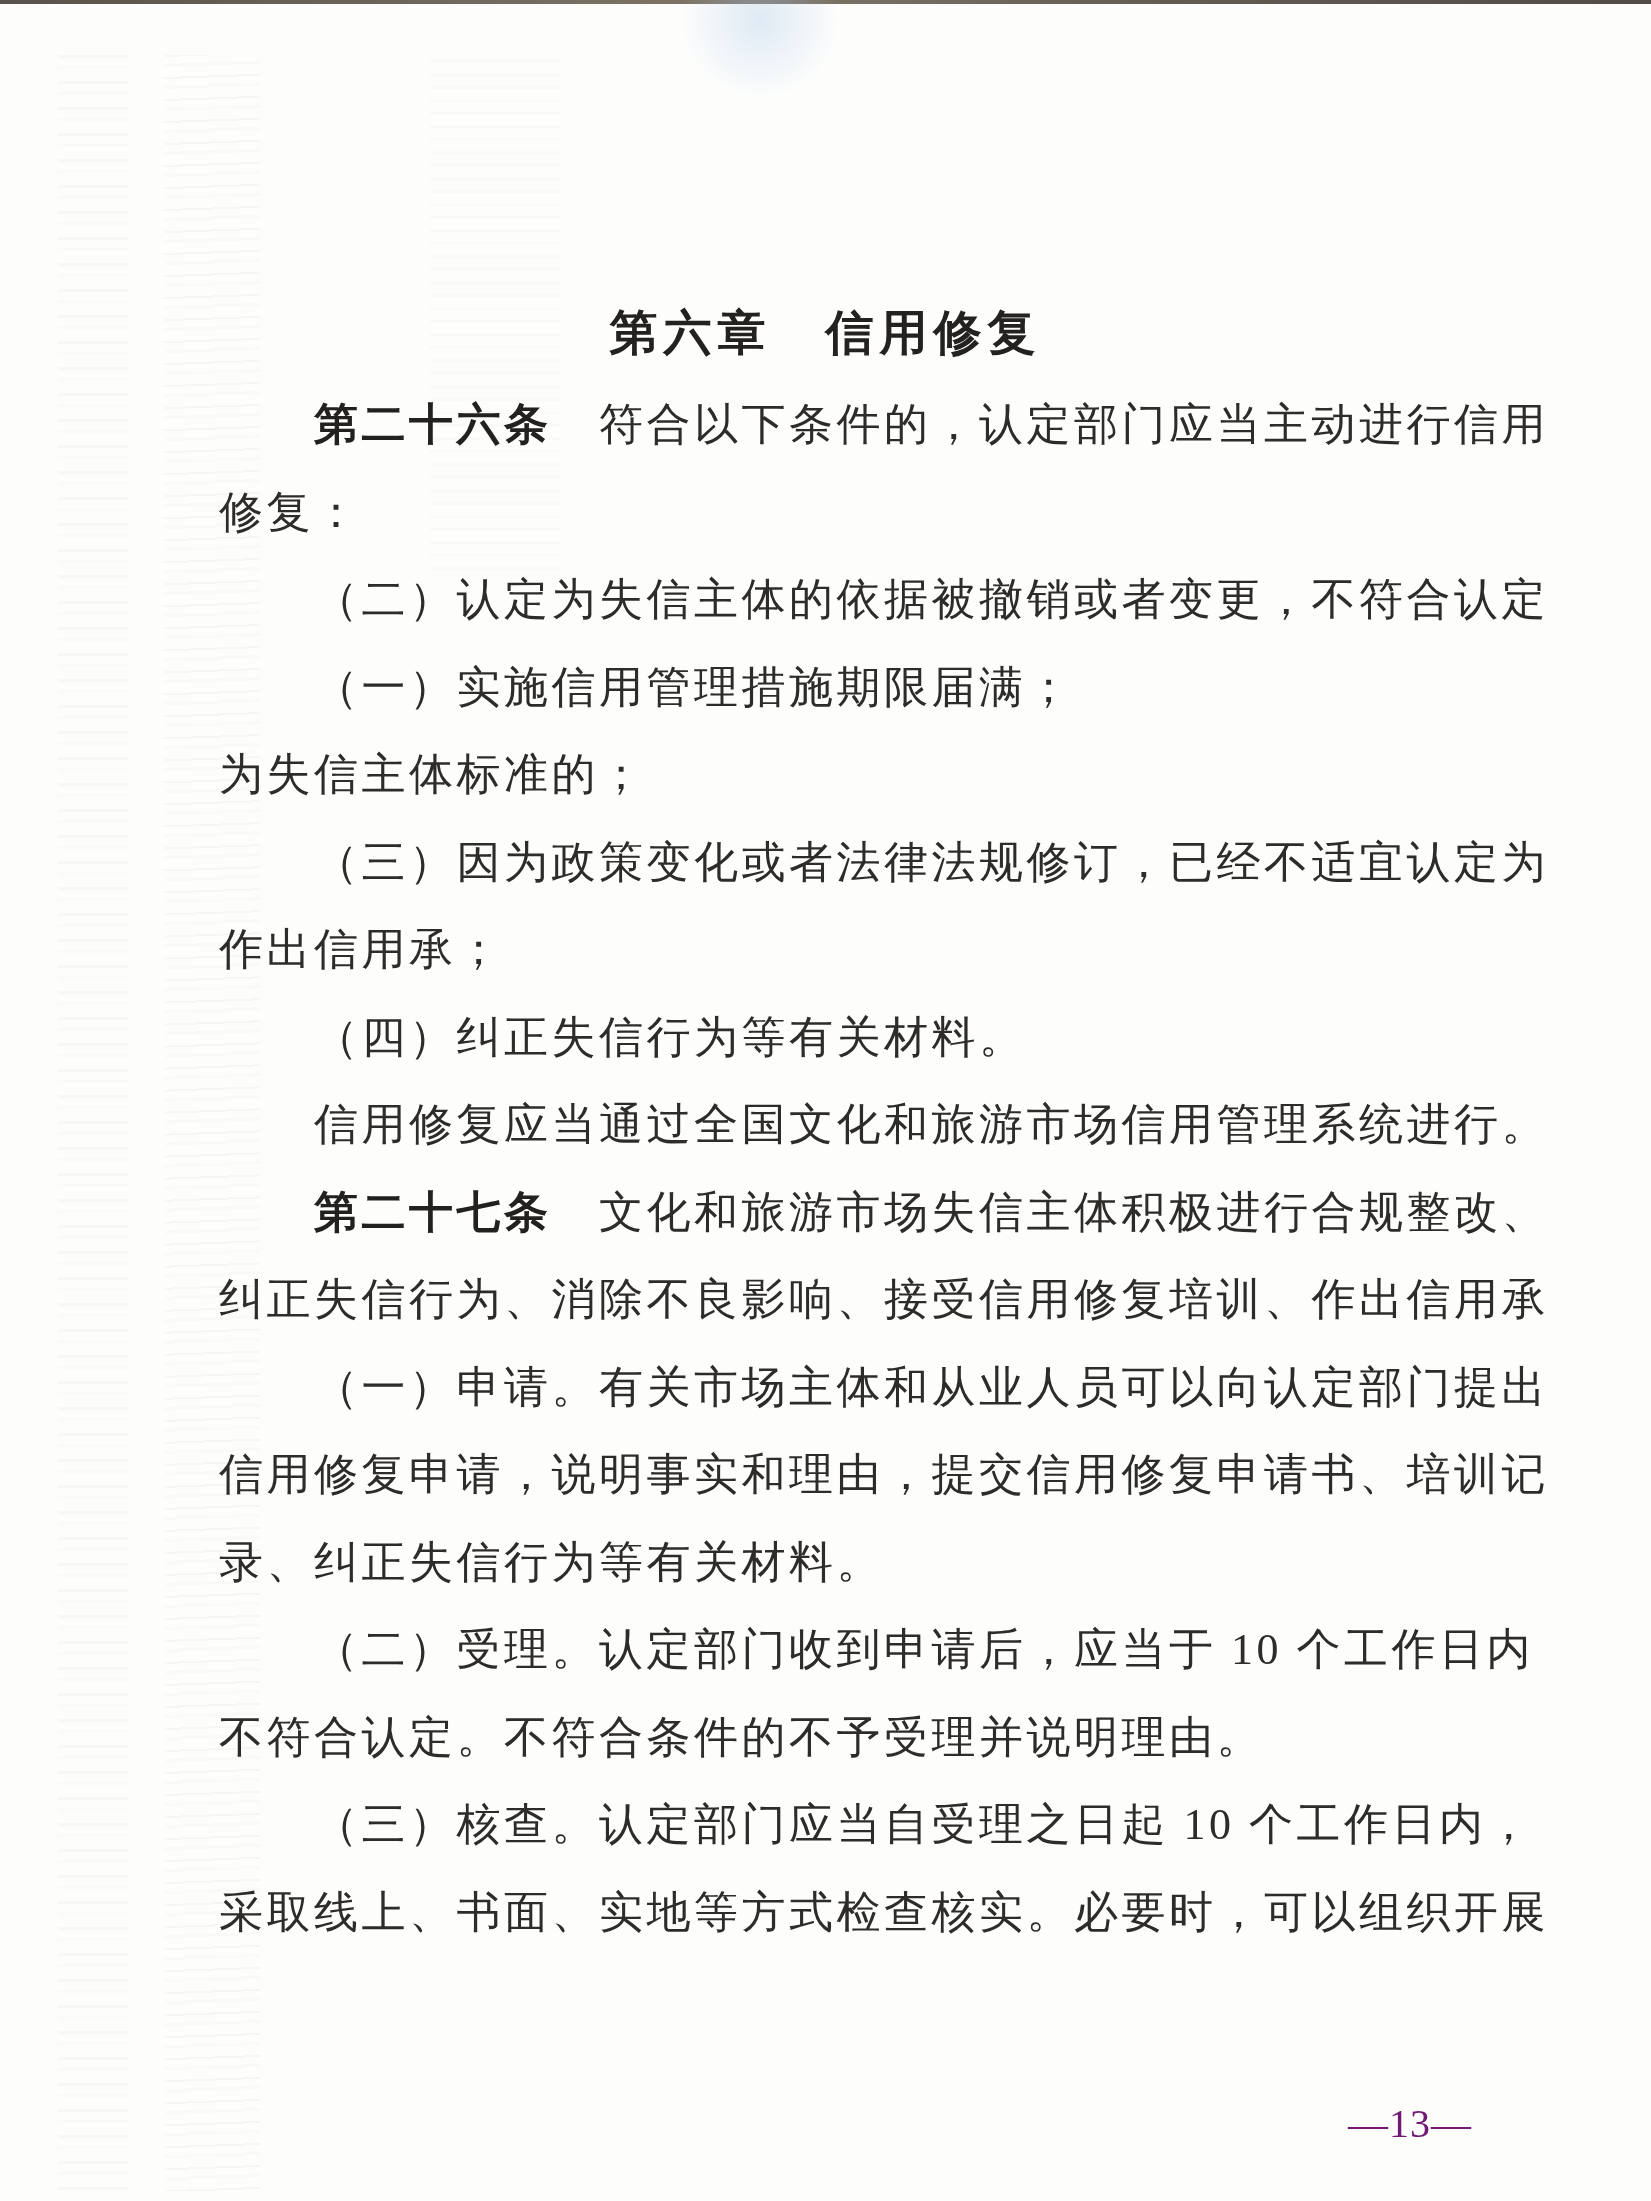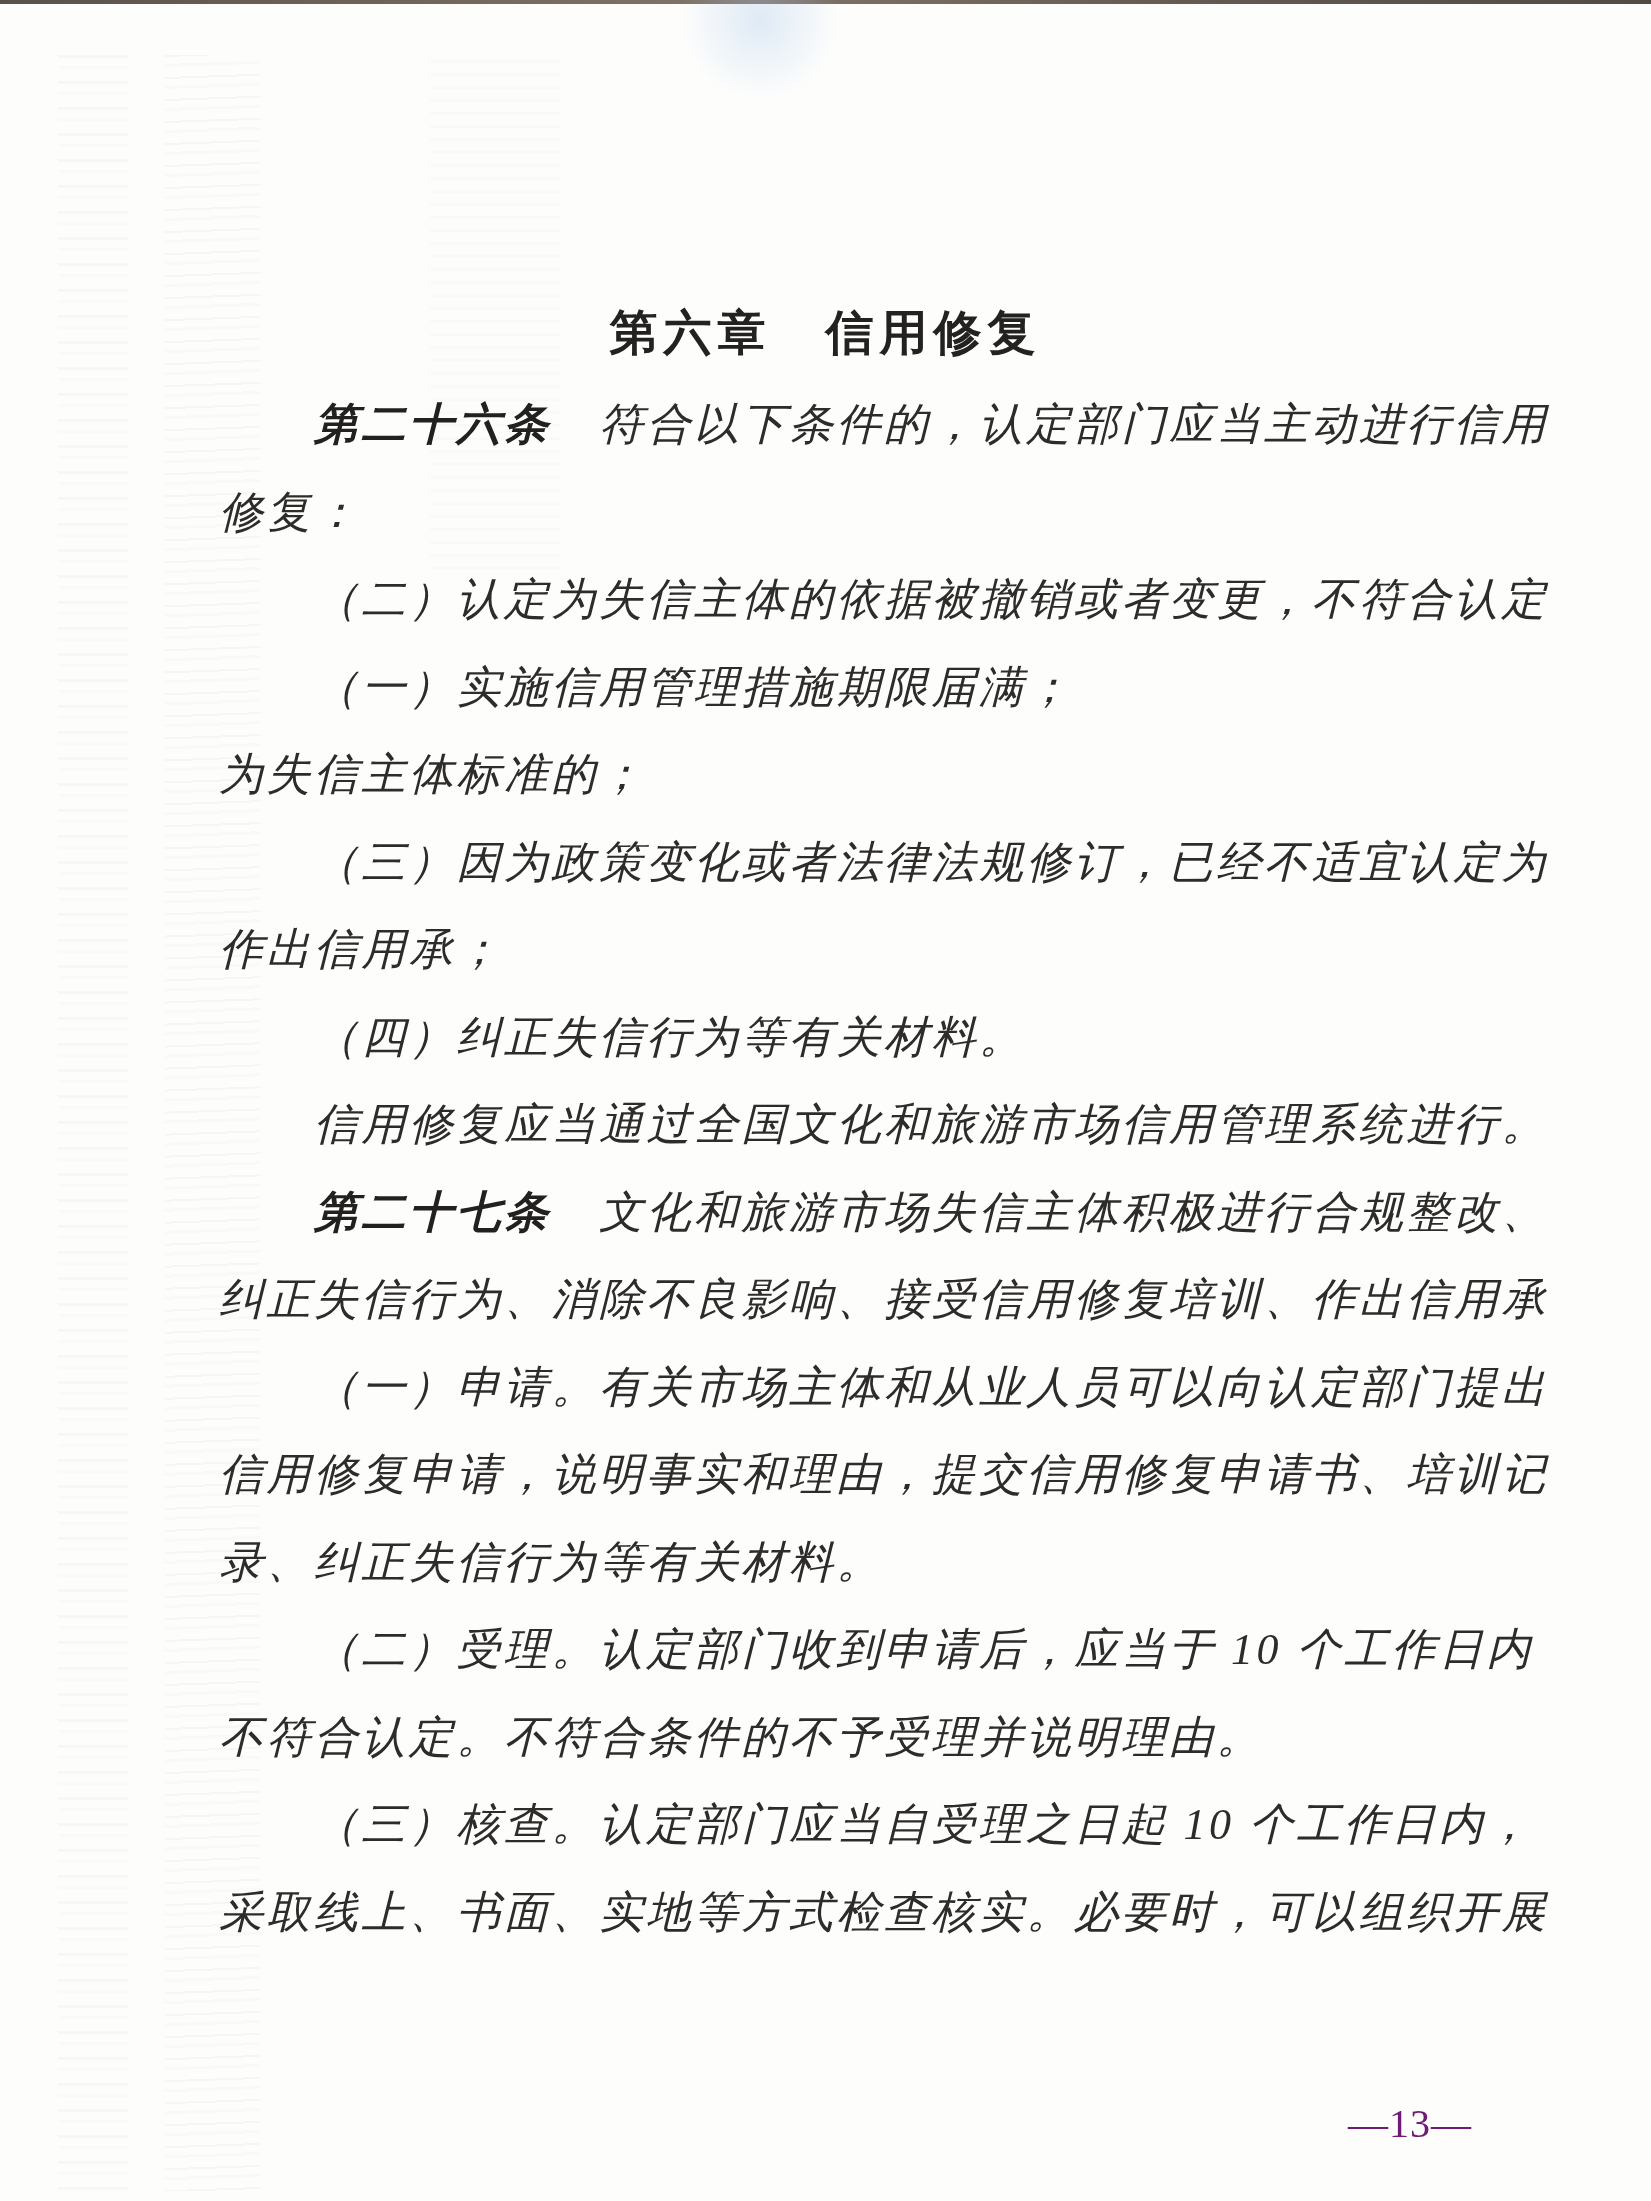--- a/index.html
+++ b/index.html
@@ -88,21 +88,20 @@
     top: 381px;
     width: 1290px;
   }
   .text-line {
     height: 87.5px;
     line-height: 87.5px;
     font-size: 44px;
     letter-spacing: 3.5px;
     white-space: nowrap;
     color: #2e2c29;
-    font-style: italic;
   }
   .text-line .lead {
     font-weight: 700;
     color: #232120;
   }
   .page-number {
     position: absolute;
     left: 1348px;
     top: 2100px;
     font-size: 40px;

